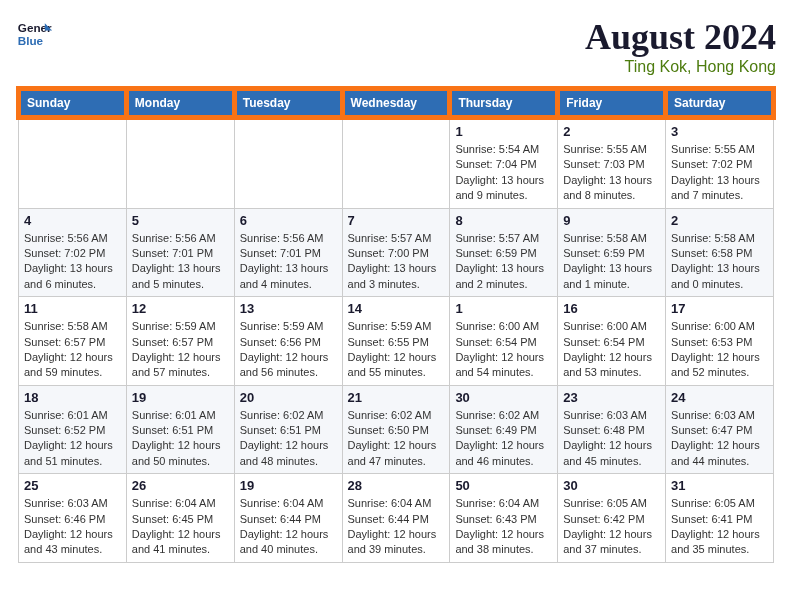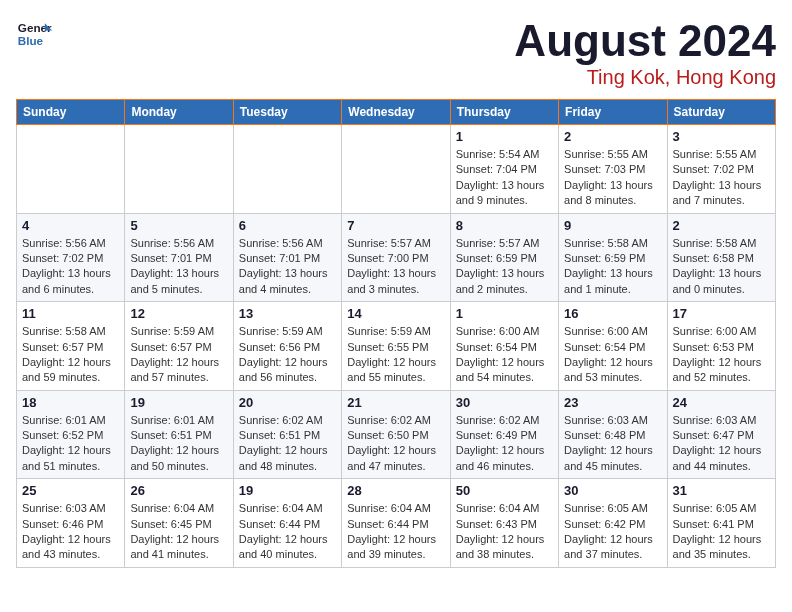--- a/index.html
+++ b/index.html
@@ -22,41 +22,42 @@
       gap: 4px;
     }
     .logo-icon {
       width: 36px;
       height: 36px;
     }
     .title-area {
       text-align: right;
     }
     .month-title {
-      font-size: 44px;
+      font-size: 36px;
       font-weight: bold;
       color: #1a1a2e;
+      font-family: Liberation Serif, serif;
     }
     .location {
-      font-size: 20px;
-      color: #b91c1c;
+      font-size: 16px;
+      color: #4d7c0f;
     }
     .calendar {
       width: 100%;
       border-collapse: collapse;
       font-size: 11px;
     }
     .calendar th {
       background: #2e6db4;
       color: #fff;
       text-align: left;
       padding: 5px 6px;
       font-size: 12px;
       font-weight: bold;
-      border: 1px solid #f97316;
+      border: 5px solid #f97316;
     }
     .calendar td {
       border: 1px solid #ccc;
       vertical-align: top;
       padding: 4px 5px;
       width: calc(100% / 7);
       min-height: 80px;
       background: #fff;
     }
     .calendar tr:nth-child(even) td {

